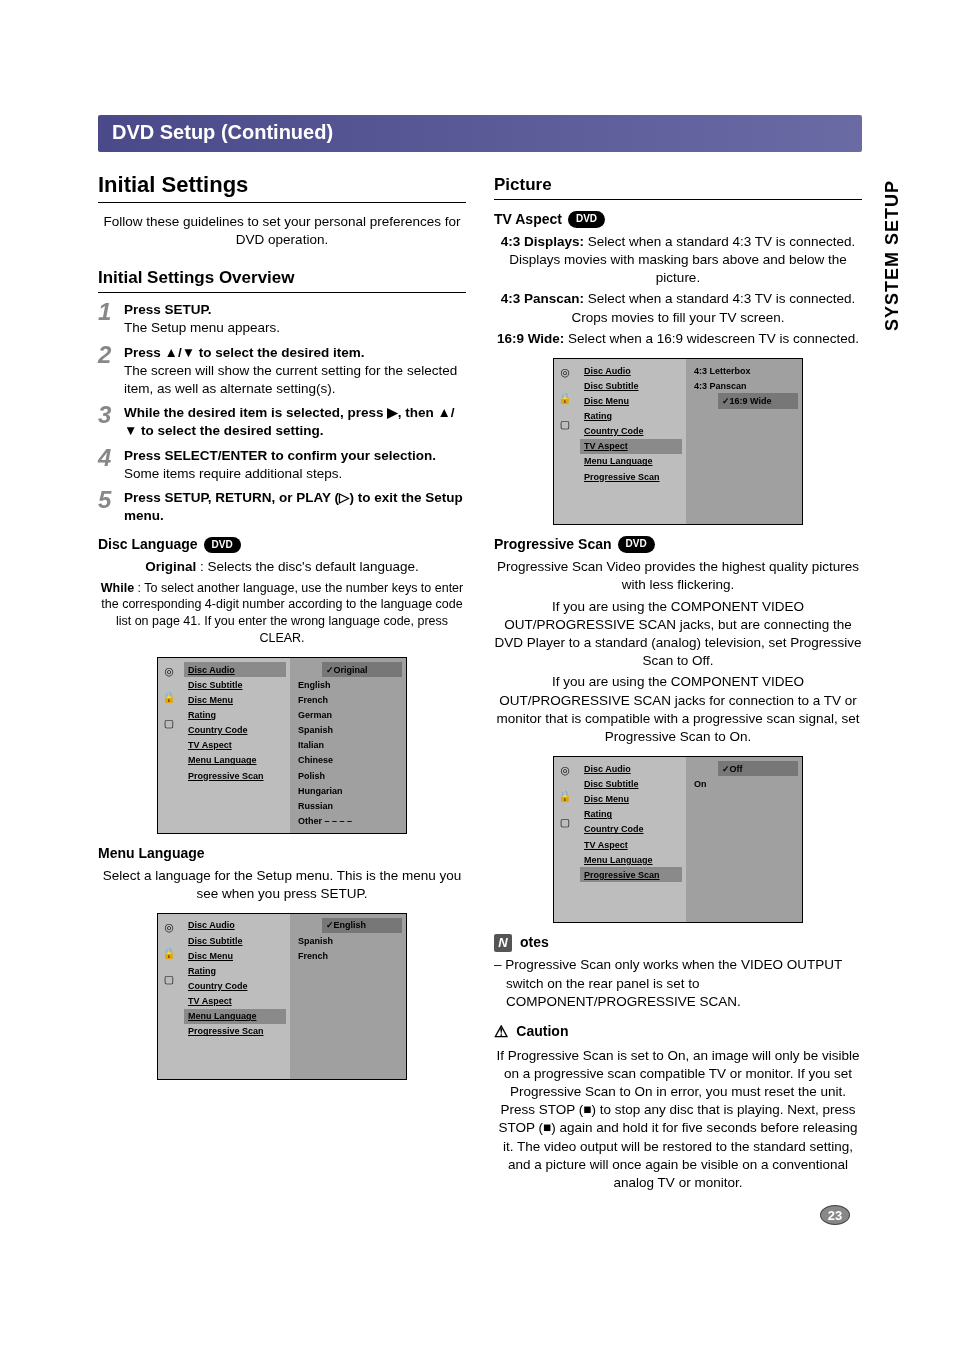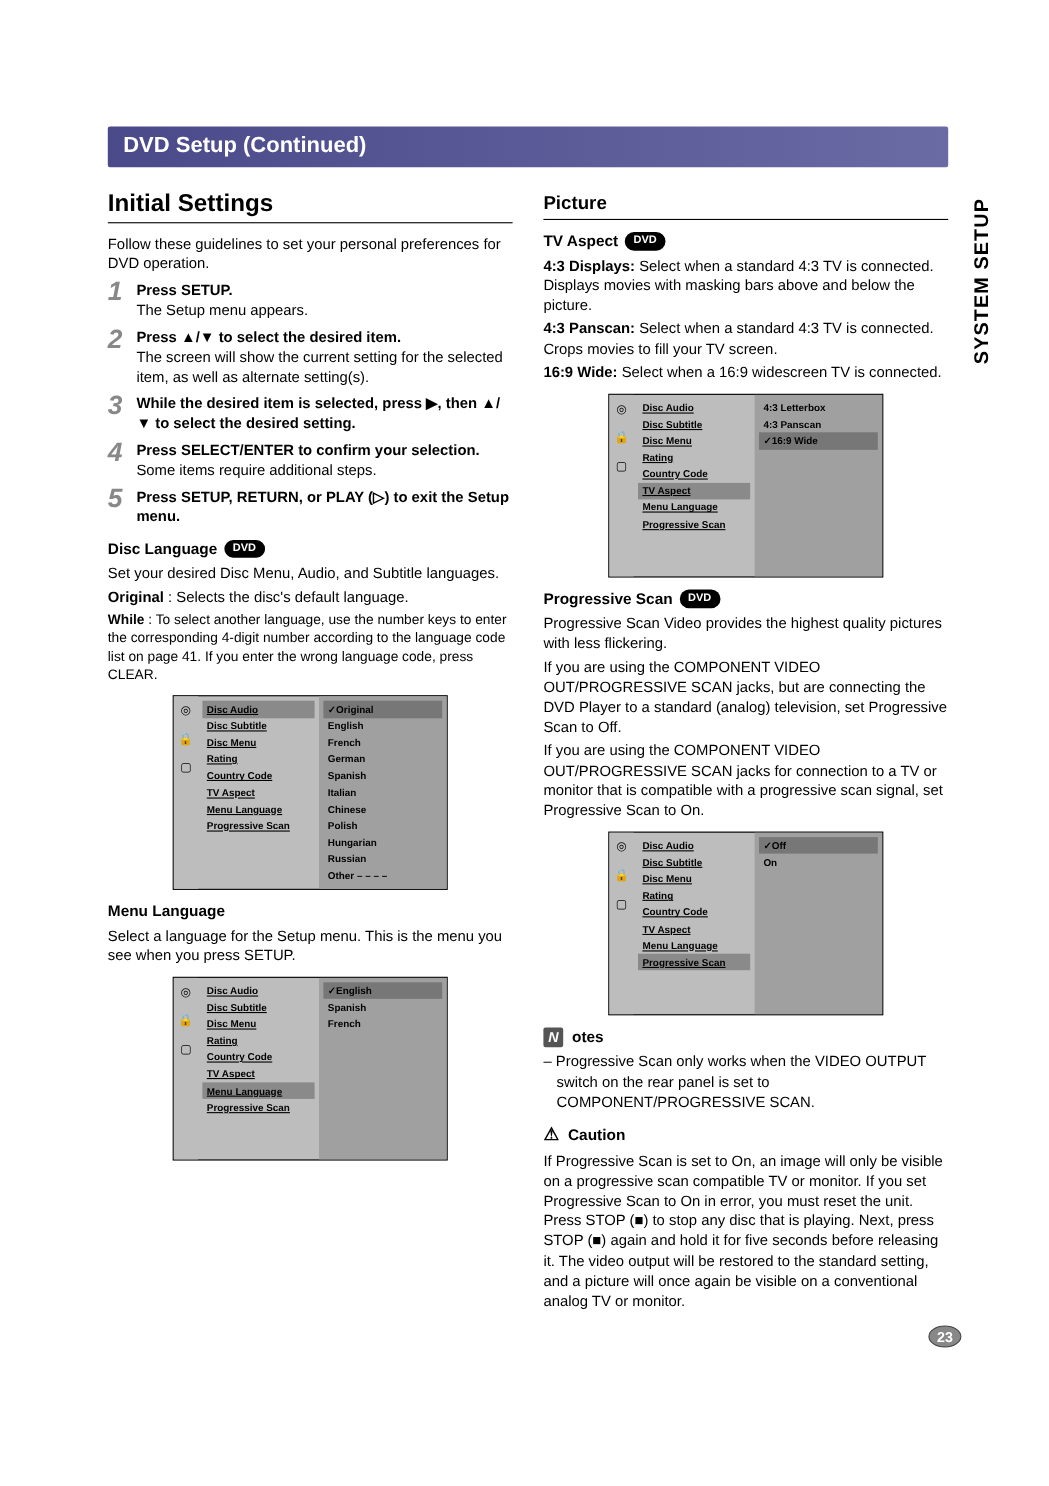--- a/index.html
+++ b/index.html
@@ -48,21 +48,21 @@
   }
   h4.item {
     font-size: 14px;
     font-weight: bold;
     margin-top: 10px;
     margin-bottom: 4px;
     display: flex;
     align-items: center;
     gap: 6px;
   }
-  p { margin: 3px 0; }
+  p { margin: 3px 0; text-align: center; }
   .step {
     display: flex;
     gap: 6px;
     margin: 6px 0;
   }
   .stepnum {
     font-family: "Arial Black", Impact, sans-serif;
     font-size: 24px;
     font-weight: 900;
     font-style: italic;
@@ -117,21 +117,21 @@
   .osd .menucol div.hlrow { background: #8a8a8a; }
   .osd .valcol {
     flex: 1;
     background: #a0a0a0;
     padding: 4px 4px;
   }
   .osd .valcol div {
     padding: 1.5px 4px;
     font-weight: bold;
   }
-  .osd .valcol .hl { background: #777; }
+  .osd .valcol .hl { background: #777; margin-left: 28px; }
   .osd .spacer { height: 36px; }
   .notesicon {
     display:inline-flex;
     width:18px;height:18px;
     background:#555;color:#fff;
     font-style: italic;
     font-weight:bold;
     align-items:center;justify-content:center;
     border-radius:2px;
     font-size:13px;
@@ -147,21 +147,21 @@
     right: 50px;
     top: 180px;
     writing-mode: vertical-rl;
     transform: rotate(180deg);
     font-size: 18px;
     font-weight: bold;
     letter-spacing: 1px;
   }
   .pagenum {
     position: absolute;
-    right: 80px;
+    right: 104px;
     bottom: 30px;
     background: #888;
     color: #fff;
     font-weight: bold;
     font-size: 13px;
     border-radius: 50%/50%;
     width: 30px;
     height: 20px;
     display:flex;align-items:center;justify-content:center;
     border: 1px solid #444;
@@ -177,20 +177,21 @@
 
   <div class="banner">DVD Setup (Continued)</div>
 
   <div class="cols">
 
     <div class="col">
 
       <h2 class="section">Initial Settings</h2>
       <p>Follow these guidelines to set your personal preferences for DVD operation.</p>
 
+      <h3 class="sub">Initial Settings Overview</h3>
 
       <div>
         <div class="step">
           <div class="stepnum">1</div>
           <div class="stepbody"><span class="bold">Press SETUP.</span><br><span>The Setup menu appears.</span></div>
         </div>
         <div class="step">
           <div class="stepnum">2</div>
           <div class="stepbody"><span class="bold">Press ▲/▼ to select the desired item.</span><br><span>The screen will show the current setting for the selected item, as well as alternate setting(s).</span></div>
         </div>
@@ -206,21 +207,20 @@
           <div class="stepnum">5</div>
           <div class="stepbody"><span class="bold">Press SETUP, RETURN, or PLAY (▷) to exit the Setup menu.</span></div>
         </div>
       </div>
 
 
       <h4 class="item">
         <span>Disc Language</span>
         <span class="pill">DVD</span>
       </h4>
-      <p>Set your desired Disc Menu, Audio, and Subtitle languages.</p>
       <p><b>Original</b><span> : Selects the disc's default language.</span></p>
       <p style="font-size:12.5px"><b>While</b><span> : To select another language, use the number keys to enter the corresponding 4-digit number according to the language code list on page 41. If you enter the wrong language code, press CLEAR.</span></p>
 
       <div class="osd">
         <div class="iconcol">
           <span class="osdicon">◎</span>
           <span class="osdicon">🔒</span>
           <span class="osdicon">▢</span>
         </div>
         <div class="menucol">

